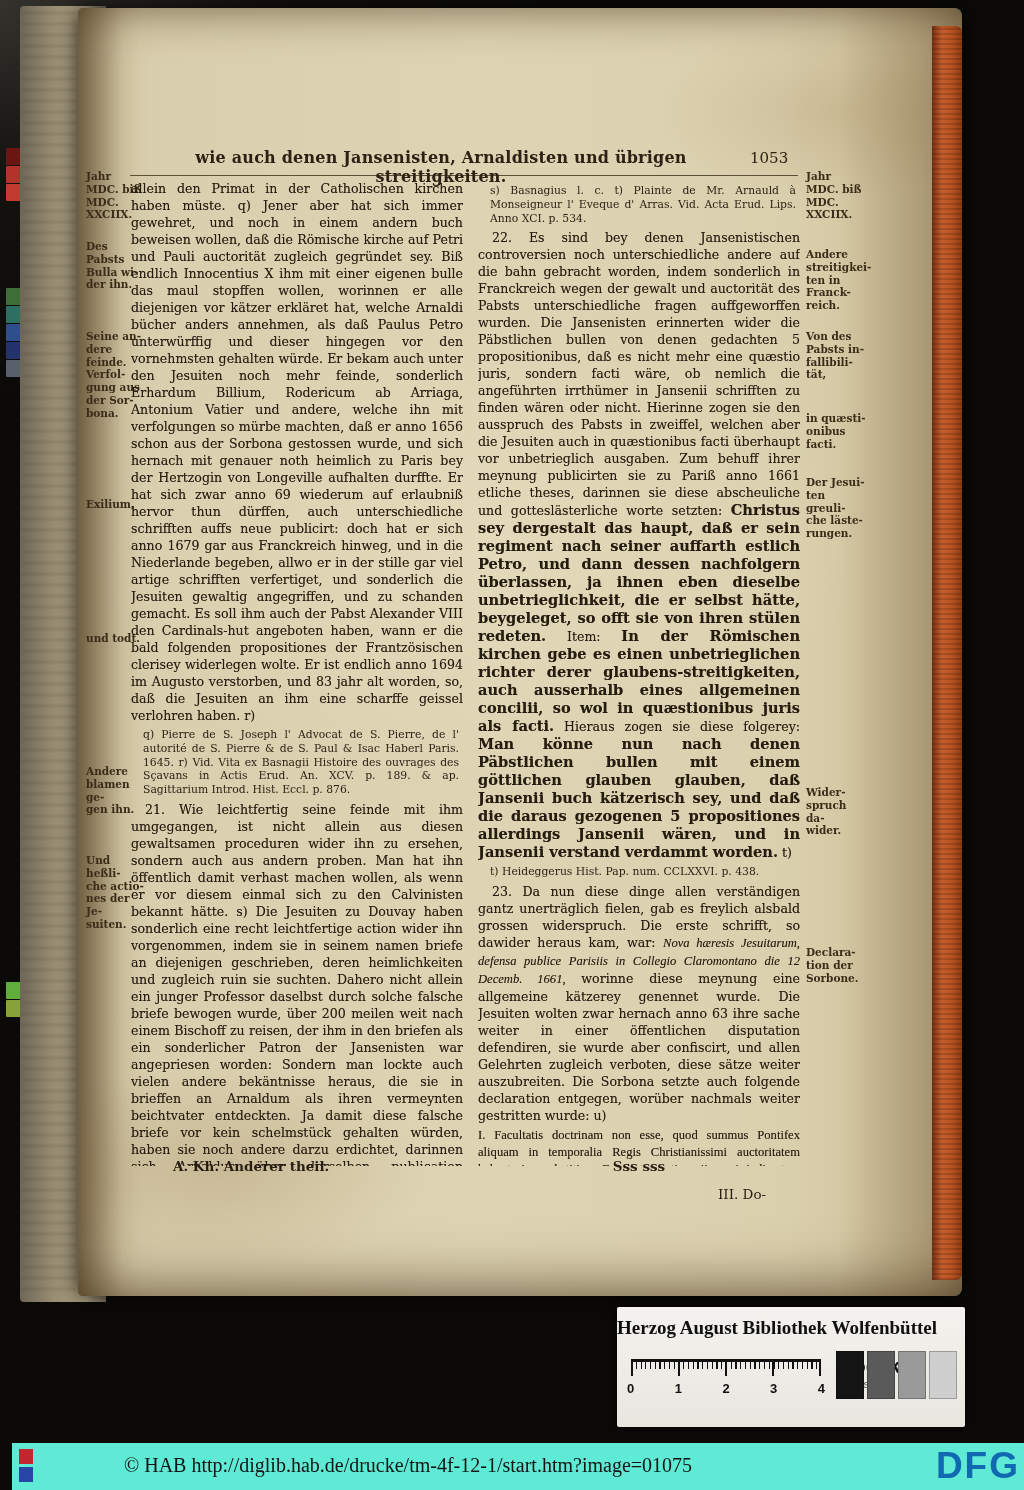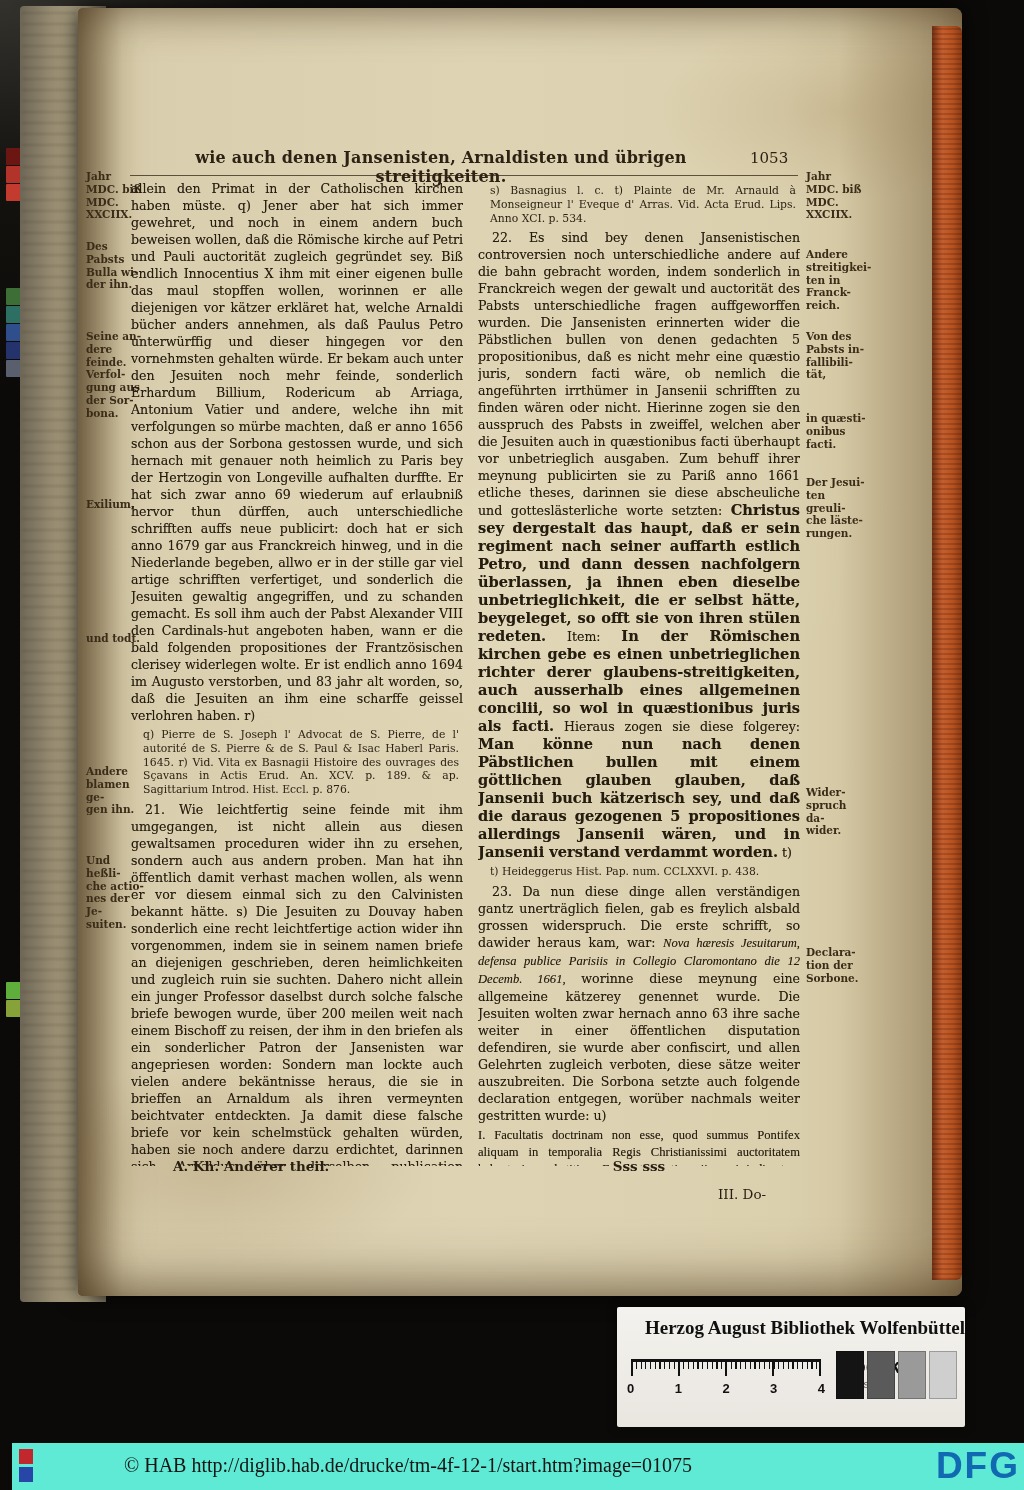--- a/index.html
+++ b/index.html
@@ -94,21 +94,21 @@
   .sig-left{position:absolute;left:95px;top:1150px;font-size:13.5px;font-weight:bold;color:#271d10;}
   .sig-center{position:absolute;left:400px;top:1150px;width:322px;text-align:center;font-size:13.5px;font-weight:bold;color:#271d10;}
   .catchword{position:absolute;left:640px;top:1178px;font-size:13.5px;color:#271d10;}
   
   .label-card{
     position:absolute;left:617px;top:1307px;width:348px;height:120px;
     background:linear-gradient(180deg,#f4f2ee 0%,#e9e6e0 100%);
     border-radius:2px;box-shadow:0 0 10px rgba(0,0,0,.6);
   }
   .card-title{
-    position:absolute;left:0;top:10px;width:100%;text-align:right;
+    position:absolute;left:0;top:10px;width:100%;text-align:left;
     font-family:"Liberation Serif", serif;font-size:19px;font-weight:bold;color:#101010;
   }
   .ruler{
     position:absolute;left:14px;top:52px;width:190px;height:15px;
     border-top:3px solid #111;
     background-image:
       repeating-linear-gradient(90deg,#111 0 1.2px,transparent 1.2px 4.75px),
       repeating-linear-gradient(90deg,#111 0 2px,transparent 2px 47px);
     background-size:100% 7px,100% 14px;
     background-repeat:no-repeat,no-repeat;

